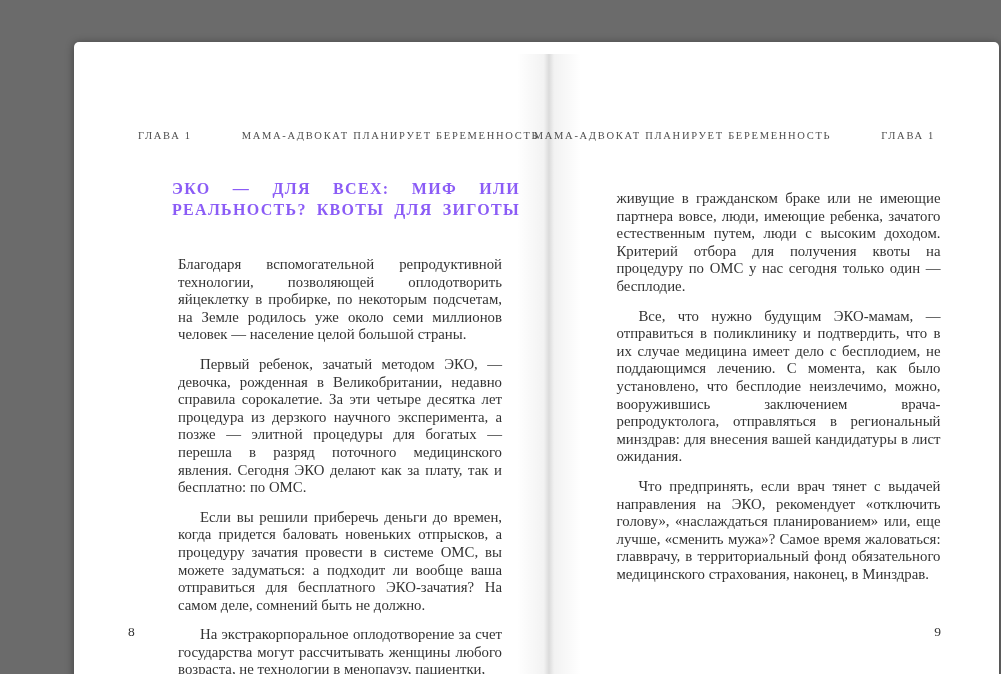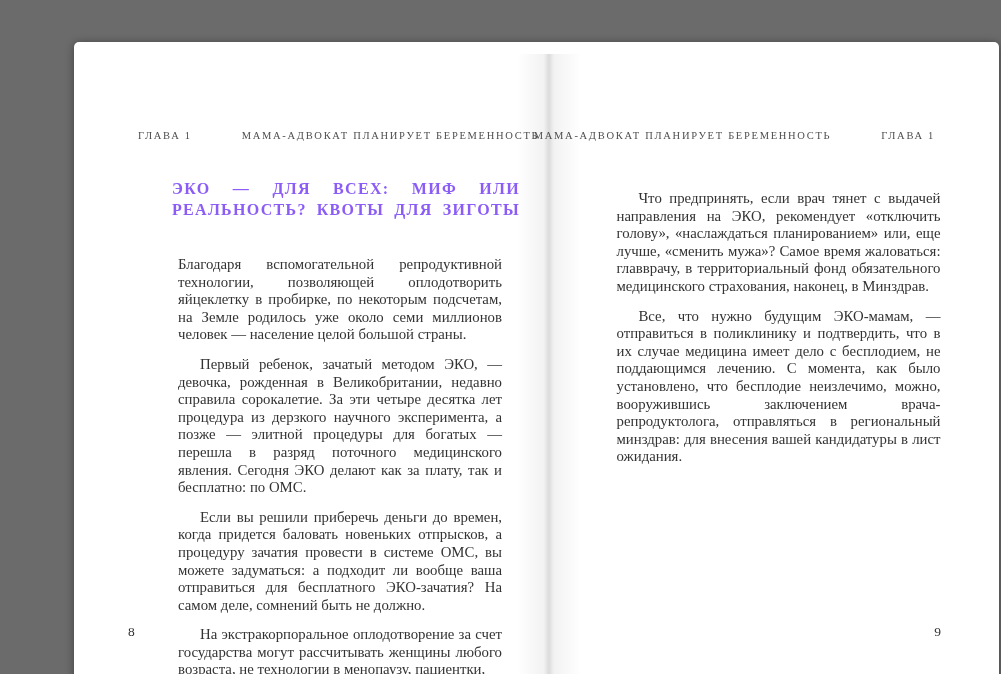--- a/index.html
+++ b/index.html
@@ -95,20 +95,21 @@
     </section>
 
     <div class="fold"></div>
 
     <section class="page page-right">
       <header class="running-head rh-right">
         <span>МАМА-АДВОКАТ ПЛАНИРУЕТ БЕРЕМЕННОСТЬ</span>
         <span>ГЛАВА 1</span>
       </header>
       <div class="body-text body-right">
+        <p class="para no-indent">живущие в гражданском браке или не имеющие партнера вовсе, люди, имеющие ребенка, зачатого естественным путем, люди с высоким доходом. Критерий отбора для получения квоты на процедуру по ОМС у нас сегодня только один — бесплодие.</p>
+        <p class="para">Все, что нужно будущим ЭКО-мамам, — отправиться в поликлинику и подтвердить, что в их случае медицина имеет дело с бесплодием, не поддающимся лечению. С момента, как было установлено, что бесплодие неизлечимо, можно, вооружившись заключением врача-репродуктолога, отправляться в региональный минздрав: для внесения вашей кандидатуры в лист ожидания.</p>
         <p class="para">Что предпринять, если врач тянет с выдачей направления на ЭКО, рекомендует «отключить голову», «наслаждаться планированием» или, еще лучше, «сменить мужа»? Самое время жаловаться: главврачу, в территориальный фонд обязательного медицинского страхования, наконец, в Минздрав.</p>
-        <p class="para">Все, что нужно будущим ЭКО-мамам, — отправиться в поликлинику и подтвердить, что в их случае медицина имеет дело с бесплодием, не поддающимся лечению. С момента, как было установлено, что бесплодие неизлечимо, можно, вооружившись заключением врача-репродуктолога, отправляться в региональный минздрав: для внесения вашей кандидатуры в лист ожидания.</p>
       </div>
       <div class="page-number pn-right">9</div>
     </section>
 
   </div>
 </div>
 
 </body></html>

